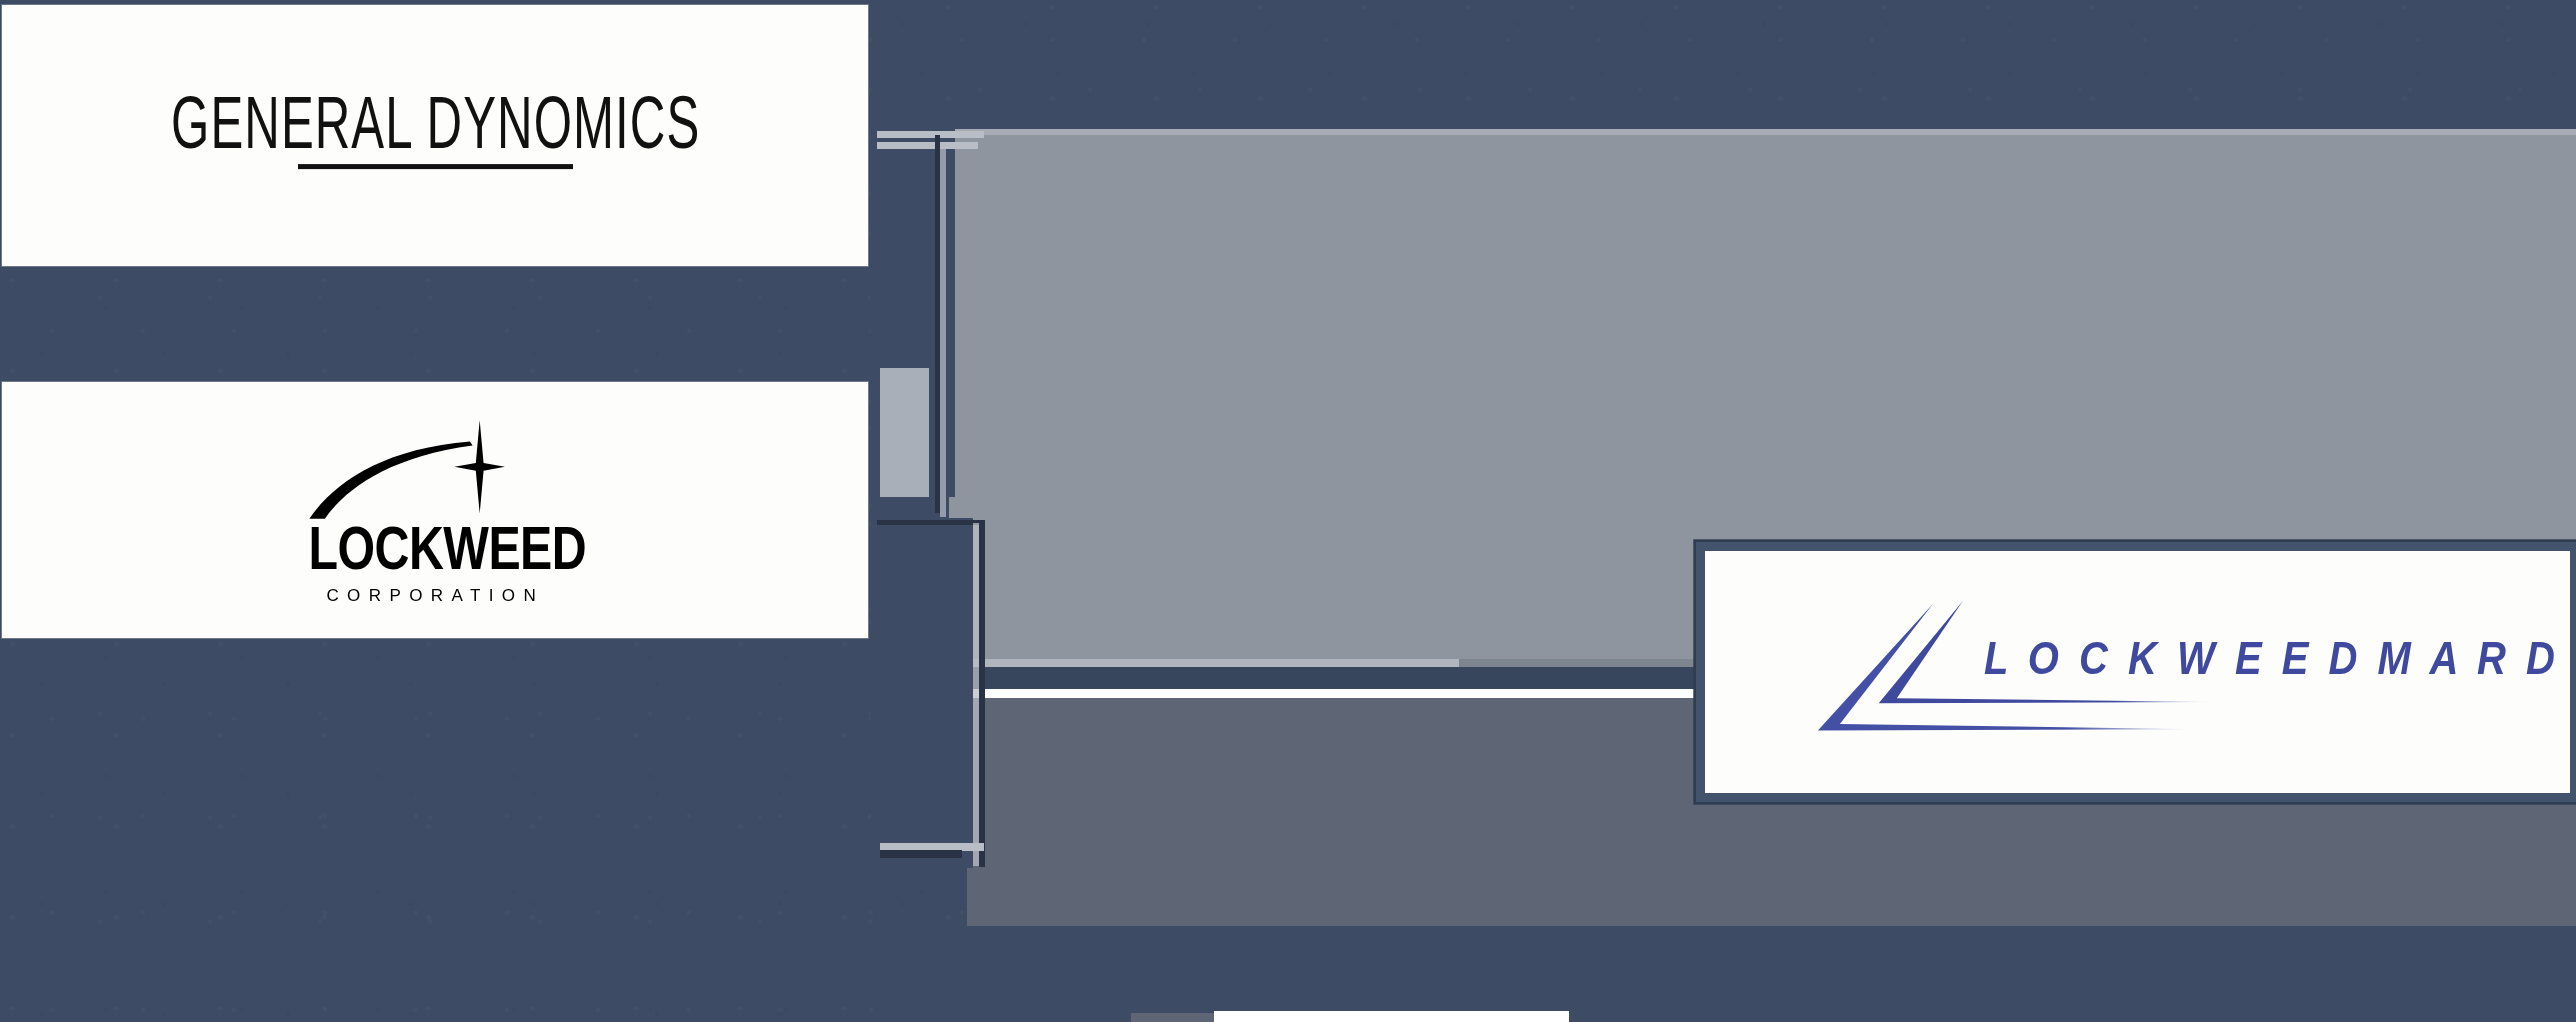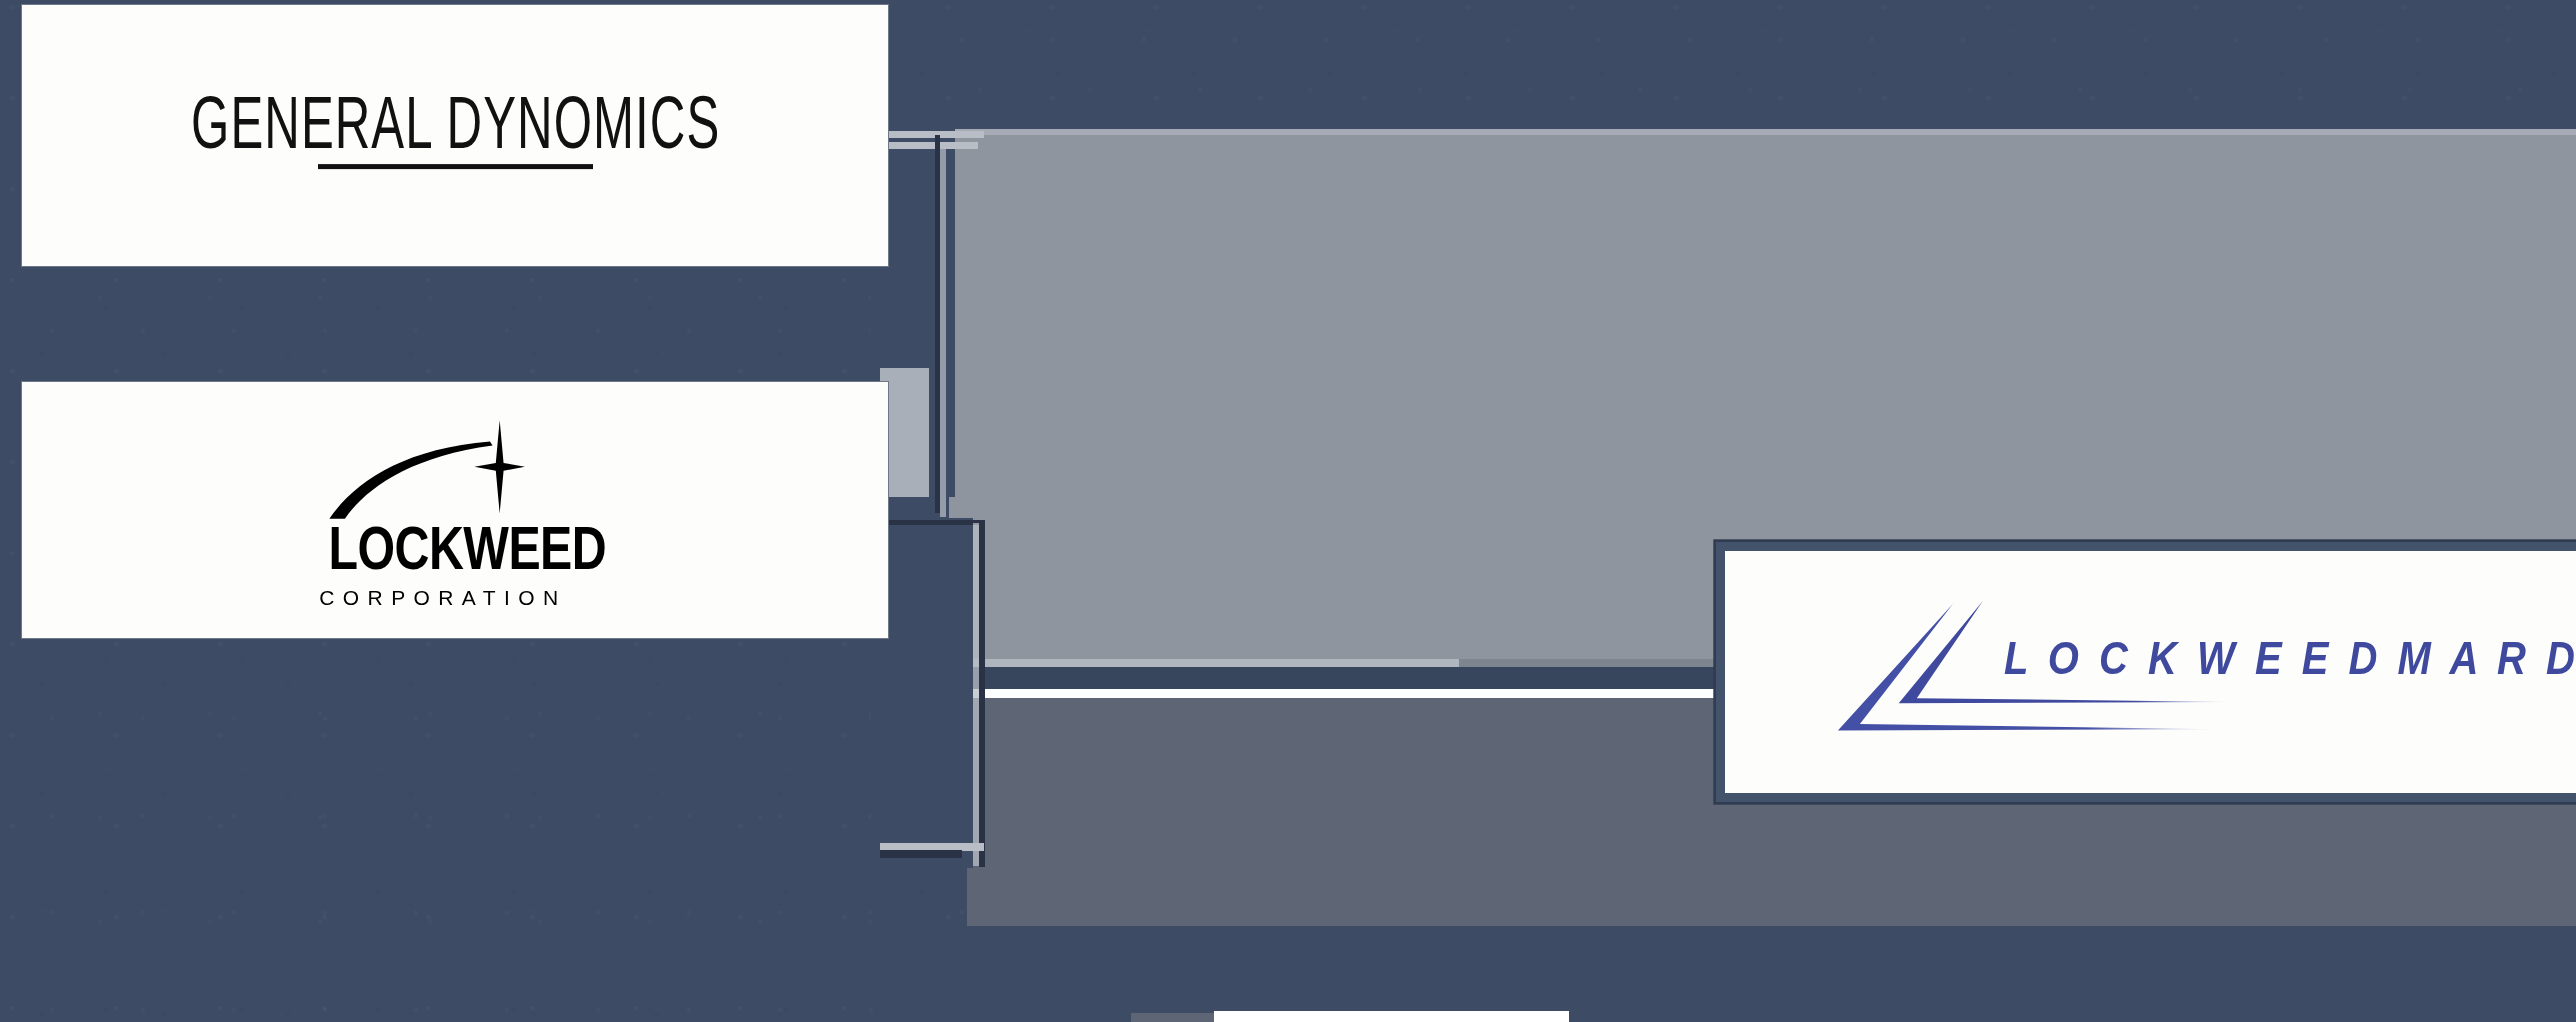--- a/index.html
+++ b/index.html
@@ -36,21 +36,20 @@
   .edge-lo{background:#2a3346;}
   .white{background:#ffffff;}
 
   
   .card{
     position:absolute;
     background:#fdfdfc;
     border:1.3px solid #6f7888;
     display:flex;align-items:center;justify-content:center;
     overflow:hidden;
-    margin-left:20px;
   }
   .card.framed{
     border:none;
     box-shadow:0 0 0 9px #44536c, 0 0 0 11.7px #2f3c51;
   }
 
   
   .gd-wrap{text-align:center;transform:translateY(-3.9px);}
   .gd-text{
     font-family:"Liberation Sans",sans-serif;
@@ -72,23 +71,23 @@
   .lw-wrap{position:relative;width:272px;height:181px;}
   .lw-mark{position:absolute;left:0;top:0;width:272px;height:104px;}
   .lw-name{
     position:absolute;left:0;top:97px;width:272px;text-align:center;
     font-family:"Liberation Sans",sans-serif;font-weight:700;
     font-size:52px;color:#000;letter-spacing:-0.6px;
     transform:scaleX(.93) scaleY(1.18);transform-origin:center top;
     white-space:nowrap;line-height:1;
   }
   .lw-sub{
-    position:absolute;left:0;top:167px;width:272px;text-align:left;
+    position:absolute;left:0;top:167px;width:272px;text-align:center;
     font-family:"Liberation Sans",sans-serif;font-weight:400;
-    font-size:21px;color:#000;letter-spacing:8.4px;
+    font-size:17px;color:#000;letter-spacing:8.4px;
     white-space:nowrap;line-height:1;
   }
 
   
   .me-bar{
     background:#000;
     padding:14.2px 23px 17px;
     display:inline-block;
     transform:translateY(-2.6px);
   }

